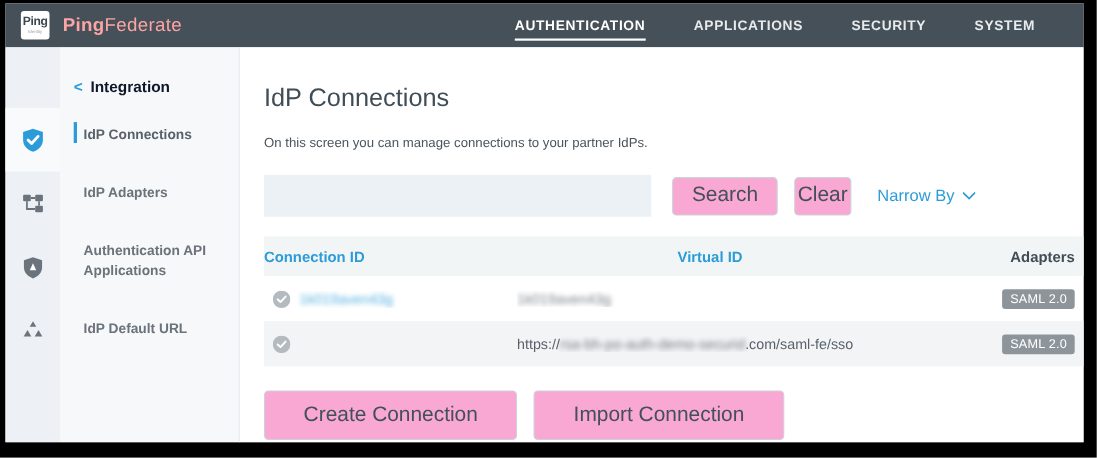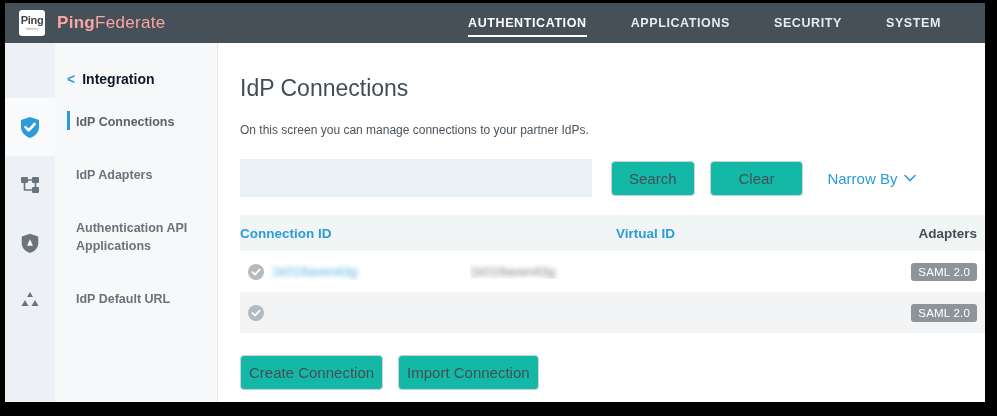--- a/index.html
+++ b/index.html
@@ -115,30 +115,30 @@
   .search-input {
     width: 352px; height: 38px;
     background: #ecf1f6;
     border: none;
     outline: none;
     font-size: 13px;
     color: #414d56;
     padding: 0 10px;
   }
   .btn {
-    background: #14b8a6;
+    background: #f9a8d4;
     border: 1px solid #ccd2d7;
     border-radius: 4px;
     font-family: "Liberation Sans", sans-serif;
-    font-size: 15px;
+    font-size: 19px;
     color: #444f58;
     cursor: pointer;
   }
   .btn-search { height: 35px; padding: 0 17px; margin-left: 19px; }
-  .btn-clear { height: 35px; padding: 0 28px; margin-left: 15px; }
+  .btn-clear { height: 35px; padding: 0 2px; margin-left: 15px; }
   .narrow-by {
     margin-left: 24px;
     color: #2b9cd8;
     font-size: 15px;
     display: flex;
     align-items: center;
     gap: 7px;
     cursor: pointer;
   }
   
@@ -165,21 +165,21 @@
   .badge {
     display: inline-block;
     background: #8d959b;
     color: #ffffff;
     font-size: 11.5px;
     padding: 3px 7px;
     border-radius: 3px;
     letter-spacing: 0.2px;
   }
   .action-row { margin-top: 22px; display: flex; gap: 15px; }
-  .btn-action { height: 35px; padding: 0 8px; }
+  .btn-action { height: 45px; padding: 0 35px; }
   .icon-svg { display: block; }
 </style>
 </head>
 <body>
 
 <div class="window">
 
   <div class="topbar">
     <div class="logo-badge">
       <div class="logo-word">Ping</div>
@@ -287,20 +287,21 @@
 
         <div class="tbl-row alt">
           <div class="col-name">
             <span>
               <svg class="icon-svg" width="16" height="16" viewBox="0 0 16 16">
                   <circle cx="8" cy="8" r="8" fill="#b3bac0"></circle>
                   <path d="M4.5 8.2 L7 10.6 L11.6 5.6" stroke="#ffffff" stroke-width="1.8" fill="none" stroke-linecap="round" stroke-linejoin="round"></path>
                 </svg>
             </span>
           </div>
+          <div class="col-id idtext"><span>https://</span><span class="redacted">rsa-bh-po-auth-demo-securid</span><span>.com/saml-fe/sso</span></div>
           <div class="col-vid idtext"></div>
           <div class="col-proto"><span class="badge">SAML 2.0</span></div>
         </div>
       </div>
 
       <div class="action-row">
         <button class="btn btn-action">Create Connection</button>
         <button class="btn btn-action">Import Connection</button>
       </div>
     </div>

